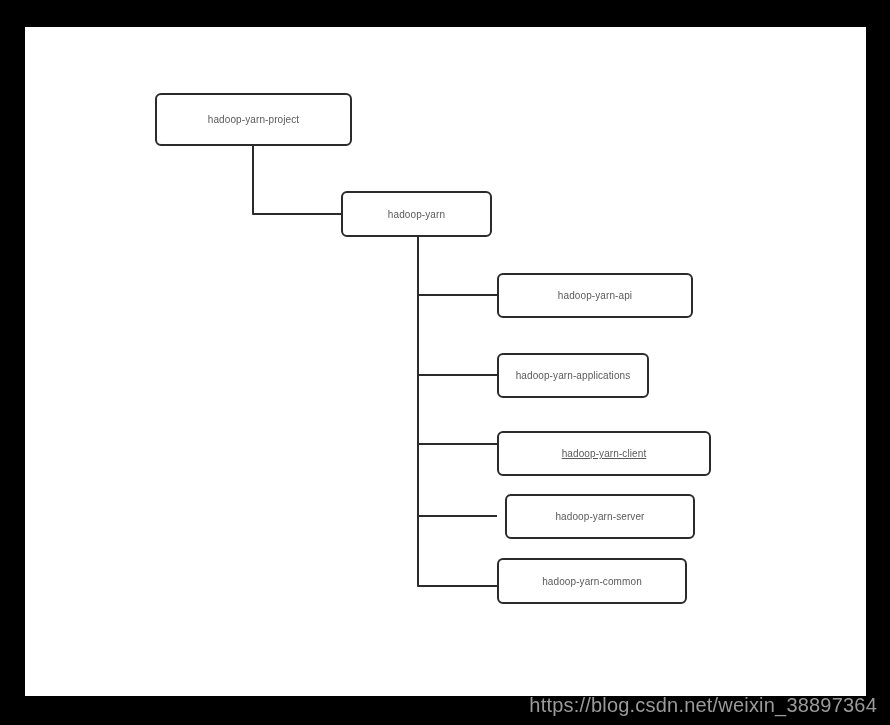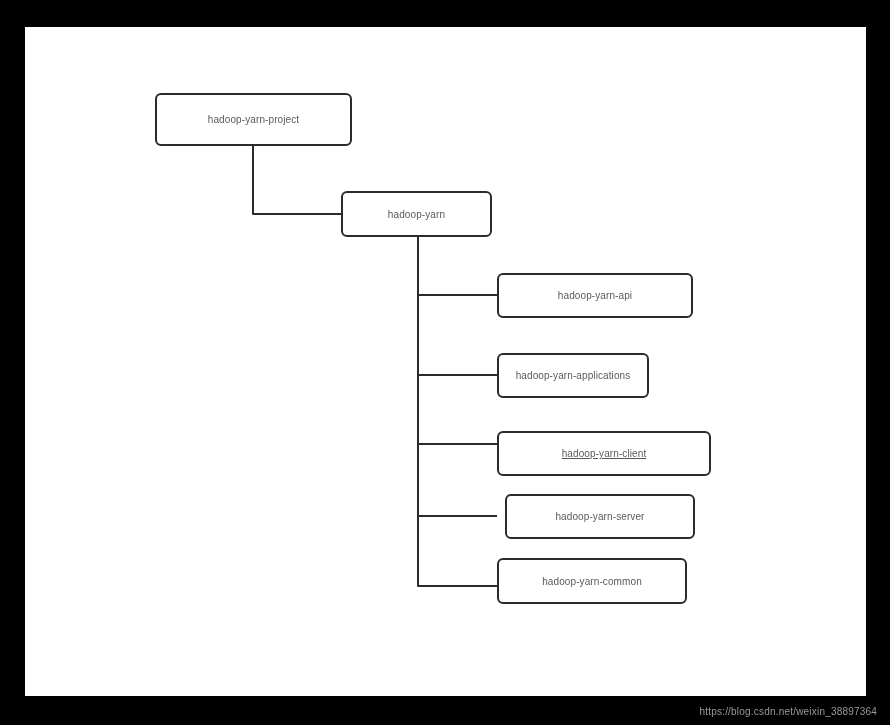--- a/index.html
+++ b/index.html
@@ -61,21 +61,21 @@
   .node-label {
     color: #5a5a5a;
   }
 
   
   #watermark {
     position: absolute;
     right: 13px;
     bottom: 8px;
     color: #9a9a9a;
-    font-size: 10px;
+    font-size: 20px;
     letter-spacing: 0.2px;
     white-space: nowrap;
   }
 </style>
 </head>
 <body style="background: rgb(0, 0, 0);">
 
 <div id="canvas" style="background: rgb(255, 255, 255);">
 
   <svg id="connectors" viewBox="0 0 841 669" xmlns="http://www.w3.org/2000/svg">

